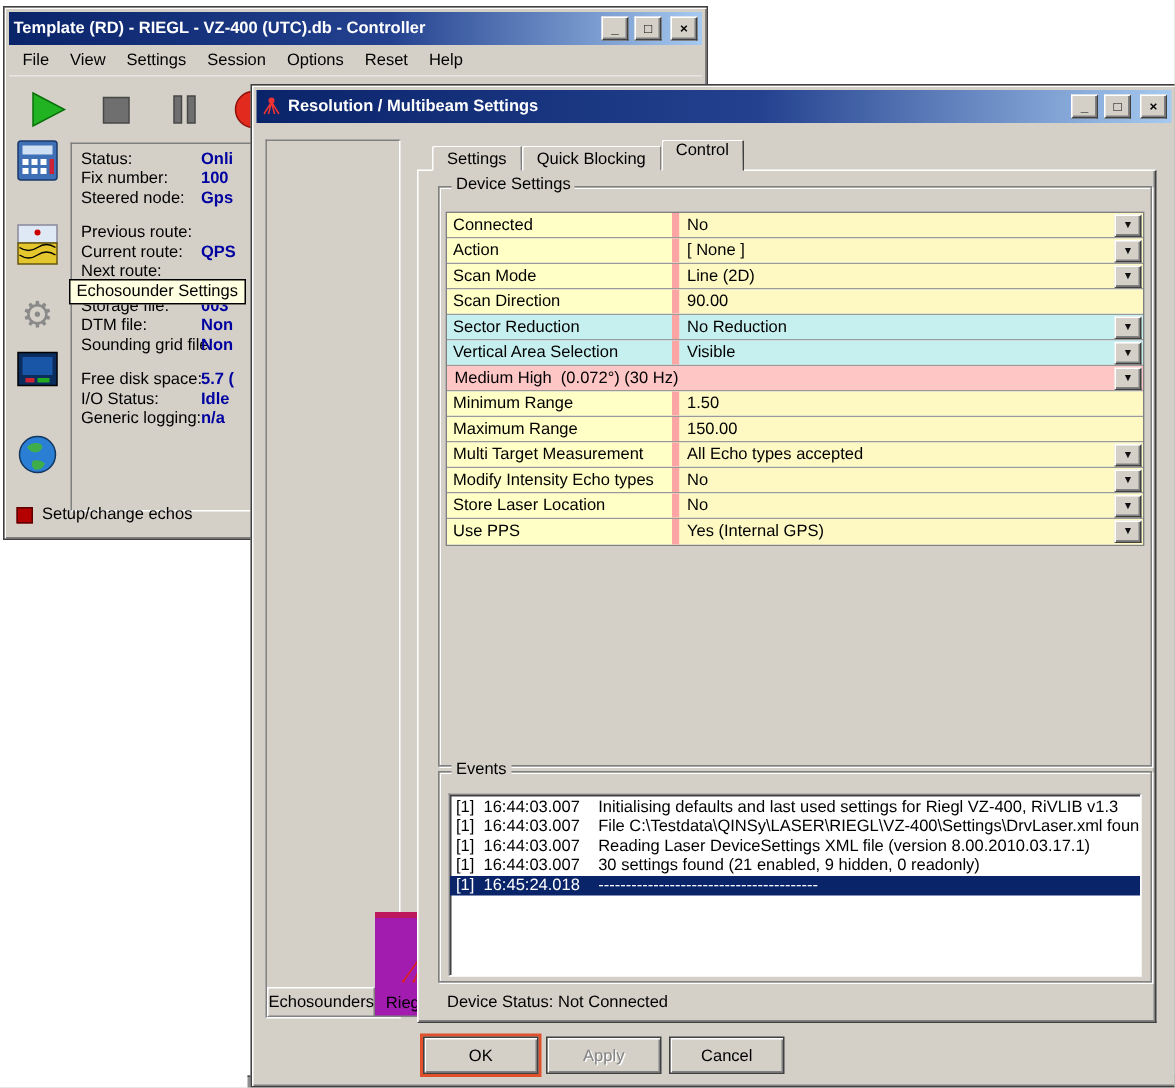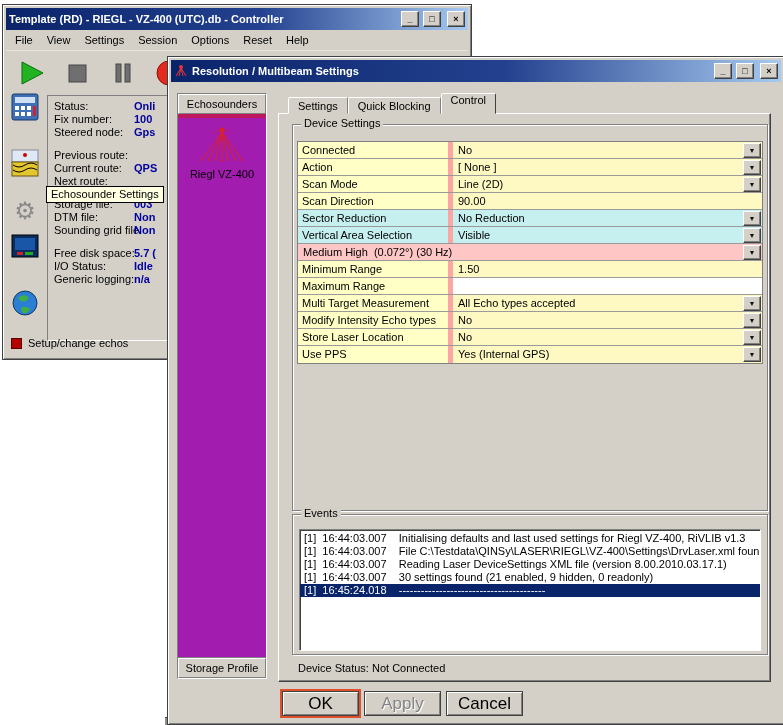--- a/index.html
+++ b/index.html
@@ -29,21 +29,21 @@
     font-size:9px;font-weight:bold;line-height:10px;cursor:default;
   }
   .raisedbar{
     background:#d4d0c8;border:1px solid;border-color:#ffffff #808080 #808080 #ffffff;
     display:flex;align-items:center;justify-content:center;
   }
   .btn{
     position:absolute;width:75px;height:23px;background:#d4d0c8;
     border:1px solid #404040;
     box-shadow:inset 1px 1px 0 #ffffff, inset -1px -1px 0 #808080;
-    display:flex;align-items:center;justify-content:center;font-size:17px;
+    display:flex;align-items:center;justify-content:center;font-size:11px;
   }
   .btn.default{box-shadow:0 0 0 2px #e0512b, inset 1px 1px 0 #ffffff, inset -1px -1px 0 #808080}
   .btn.disabled{color:#848484;text-shadow:1px 1px 0 #fff}
 
   
   #mainwin{left:2px;top:4px;width:462px;height:348px}
   .menubar{height:20px;display:flex;align-items:center;padding:0 2px}
   .menu-item{padding:3px 7px}
   .toolbar{height:40px;display:flex;align-items:center;gap:12px;padding:2px 0 2px 8px;border-top:1px solid #e8e6e2}
   .toolbtn{width:34px;height:34px;display:flex;align-items:center;justify-content:center}
@@ -63,22 +63,22 @@
   
   #tooltip{
     position:absolute;left:46px;top:186px;z-index:5;
     background:#ffffe1;border:1px solid #000;padding:1px 4px 2px;font-size:11px;
   }
 
   
   #dialog{left:167px;top:56px;width:610px;height:661px;z-index:10}
   .leftpanel{
     position:absolute;left:9px;top:36px;width:88px;height:584px;
-    display:flex;flex-direction:column;
-    border:1px solid;border-color:#808080 #ffffff #ffffff #808080;
+    display:flex;flex-direction:row;
+    border:1px solid;border-color:#808080 #ffffff #ffffff #808080;align-items:flex-end;
   }
   .leftpanel .hdr{height:18px;flex:0 0 auto;font-size:11px}
   .leftpanel .devlist{flex:1;background:#a21caf;border-top:4px solid #be185d;border-bottom:1px solid #808080}
   .device-item{margin:4px auto 0;width:78px;text-align:center;padding:2px 0}
   .device-item .dlabel{margin-top:2px}
 
   .tabstrip{position:absolute;left:120px;top:36px;height:21px;display:flex;align-items:flex-end;z-index:3}
   .tab{
     height:17px;padding:2px 9px 0;background:#d4d0c8;box-sizing:border-box;
     border:1px solid;border-color:#ffffff #808080 transparent #ffffff;
@@ -349,20 +349,24 @@
         </div>
         <div class="srow" data-color="yellow">
           <div class="slabel">Minimum Range</div>
           <div class="svalue" data-editor="text">
             <span class="sval">1.50</span>
             
           </div>
         </div>
         <div class="srow" data-color="yellow">
           <div class="slabel">Maximum Range</div>
+          <div class="svalue" data-editor="text">
+            <span class="sval">150.00</span>
+            
+          </div>
         </div>
         <div class="srow" data-color="yellow">
           <div class="slabel">Multi Target Measurement</div>
           <div class="svalue" data-editor="dropdown">
             <span class="sval">All Echo types accepted</span>
             <span class="ddbtn">▼</span>
           </div>
         </div>
         <div class="srow" data-color="yellow">
           <div class="slabel">Modify Intensity Echo types</div>

